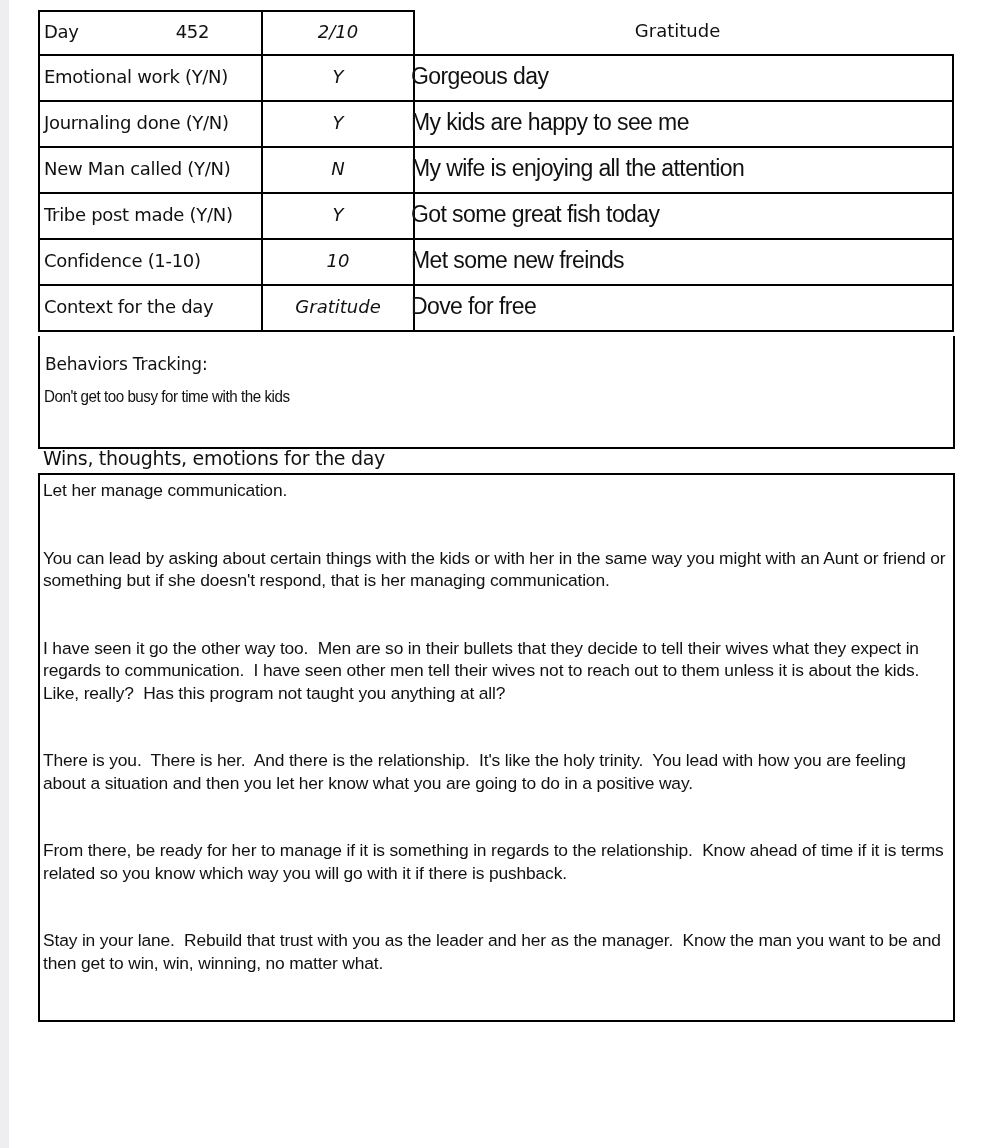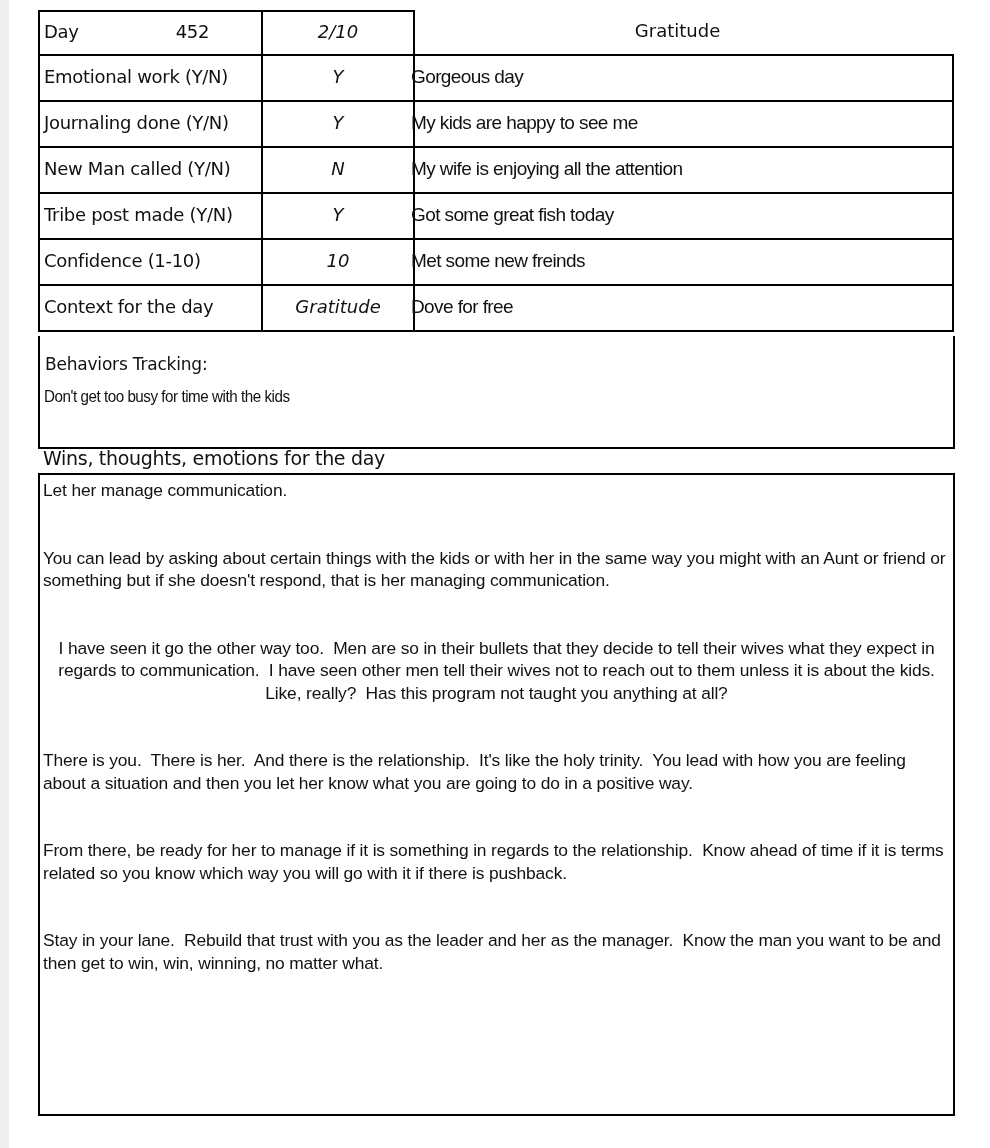--- a/index.html
+++ b/index.html
@@ -12,33 +12,33 @@
   .row { position: absolute; height: 46px; box-sizing: border-box; }
   .cell {
     position: absolute; top: 0; height: 46px; box-sizing: border-box;
     font-family: "DejaVu Sans", sans-serif; font-size: 18px;
     display: flex; align-items: center; padding-bottom: 3px;
     white-space: nowrap;
   }
   .c1 { left: 0; width: 224px; border-left: 2px solid #000; border-bottom: 2px solid #000; padding-left: 4px; letter-spacing: -0.3px; }
   .c2 { left: 223px; width: 154px; border-left: 2px solid #000; border-right: 2px solid #000; border-bottom: 2px solid #000; justify-content: center; font-style: italic; }
   .c3 { left: 363px; width: 553px; border-bottom: 2px solid #000; border-right: 2px solid #000; padding-left: 10px;
-        font-family: "Liberation Sans Narrow", "Liberation Sans", sans-serif; font-size: 19px; letter-spacing: -0.6px; }
+        font-family: "Liberation Sans Narrow", "Liberation Sans", sans-serif; font-size: 23px; letter-spacing: -0.6px; }
   .row0 .c1, .row0 .c2 { border-top: 2px solid #000; }
   .row0 .c3 { border-right: none; justify-content: center; font-family: "DejaVu Sans", sans-serif; font-size: 18px; letter-spacing: 0; padding-left: 0; }
   .day-num { margin-left: 97px; }
   .behaviors {
     position: absolute; left: 38px; top: 336px; width: 917px; height: 113px; box-sizing: border-box;
     border-left: 2px solid #000; border-right: 2px solid #000; border-bottom: 2px solid #000;
   }
   .behaviors-title { position: absolute; left: 5px; top: 18px; font-family: "DejaVu Sans", sans-serif; font-size: 17px; letter-spacing: -0.2px; }
   .behaviors-text { position: absolute; left: 4px; top: 51px; font-family: "Liberation Sans", sans-serif; font-size: 16.5px; letter-spacing: -0.5px; transform: scaleX(0.92); transform-origin: left; white-space: nowrap; }
   .wins-label { position: absolute; left: 43px; top: 447px; font-family: "DejaVu Sans", sans-serif; font-size: 19px; letter-spacing: -0.3px; }
   .notes {
-    position: absolute; left: 38px; top: 473px; width: 917px; height: 643px; box-sizing: border-box;
+    position: absolute; left: 38px; top: 473px; width: 917px; height: 549px; box-sizing: border-box;
     border: 2px solid #000; padding: 4px 3px 0 3px;
   }
   .para { font-family: "Liberation Sans", sans-serif; font-size: 17.4px; line-height: 22.5px; margin: 0 0 45px 0; color: #111; letter-spacing: -0.15px; }
 </style>
 </head>
 <body>
 
 <div class="left-strip"></div>
 
 <div class="grid">
@@ -86,17 +86,17 @@
 <div class="behaviors">
   <div class="behaviors-title">Behaviors Tracking:</div>
   <div class="behaviors-text">Don't get too busy for time with the kids</div>
 </div>
 
 <div class="wins-label">Wins, thoughts, emotions for the day</div>
 
 <div class="notes">
   <p class="para" style="white-space: pre-wrap;">Let her manage communication.</p>
   <p class="para" style="white-space: pre-wrap;">You can lead by asking about certain things with the kids or with her in the same way you might with an Aunt or friend or something but if she doesn't respond, that is her managing communication.</p>
-  <p class="para" style="white-space: pre-wrap; text-align: center;">I have seen it go the other way too.  Men are so in their bullets that they decide to tell their wives what they expect in regards to communication.  I have seen other men tell their wives not to reach out to them unless it is about the kids.  Like, really?  Has this program not taught you anything at all?</p>
+  <p class="para" style="white-space: pre-wrap;">I have seen it go the other way too.  Men are so in their bullets that they decide to tell their wives what they expect in regards to communication.  I have seen other men tell their wives not to reach out to them unless it is about the kids.  Like, really?  Has this program not taught you anything at all?</p>
   <p class="para" style="white-space: pre-wrap;">There is you.  There is her.  And there is the relationship.  It's like the holy trinity.  You lead with how you are feeling about a situation and then you let her know what you are going to do in a positive way.</p>
   <p class="para" style="white-space: pre-wrap;">From there, be ready for her to manage if it is something in regards to the relationship.  Know ahead of time if it is terms related so you know which way you will go with it if there is pushback.</p>
   <p class="para" style="white-space: pre-wrap;">Stay in your lane.  Rebuild that trust with you as the leader and her as the manager.  Know the man you want to be and then get to win, win, winning, no matter what.</p>
 </div>
 
 </body></html>

